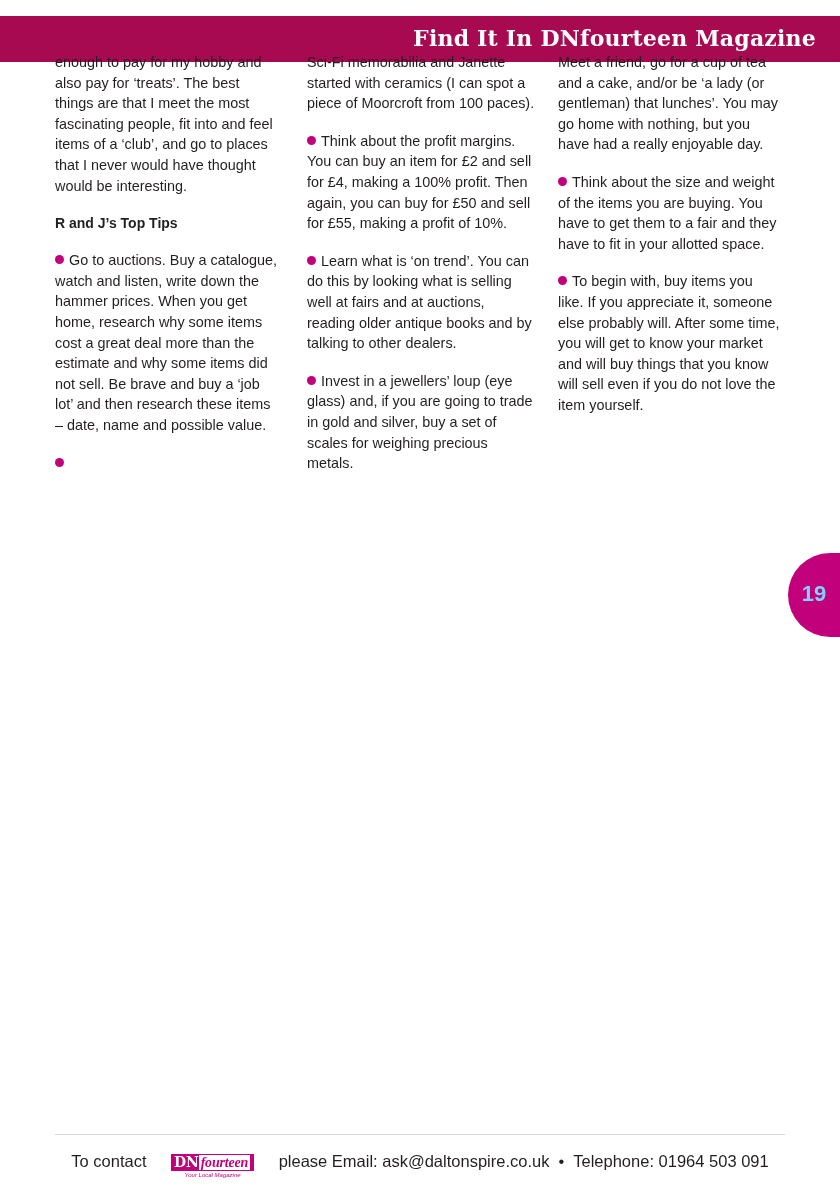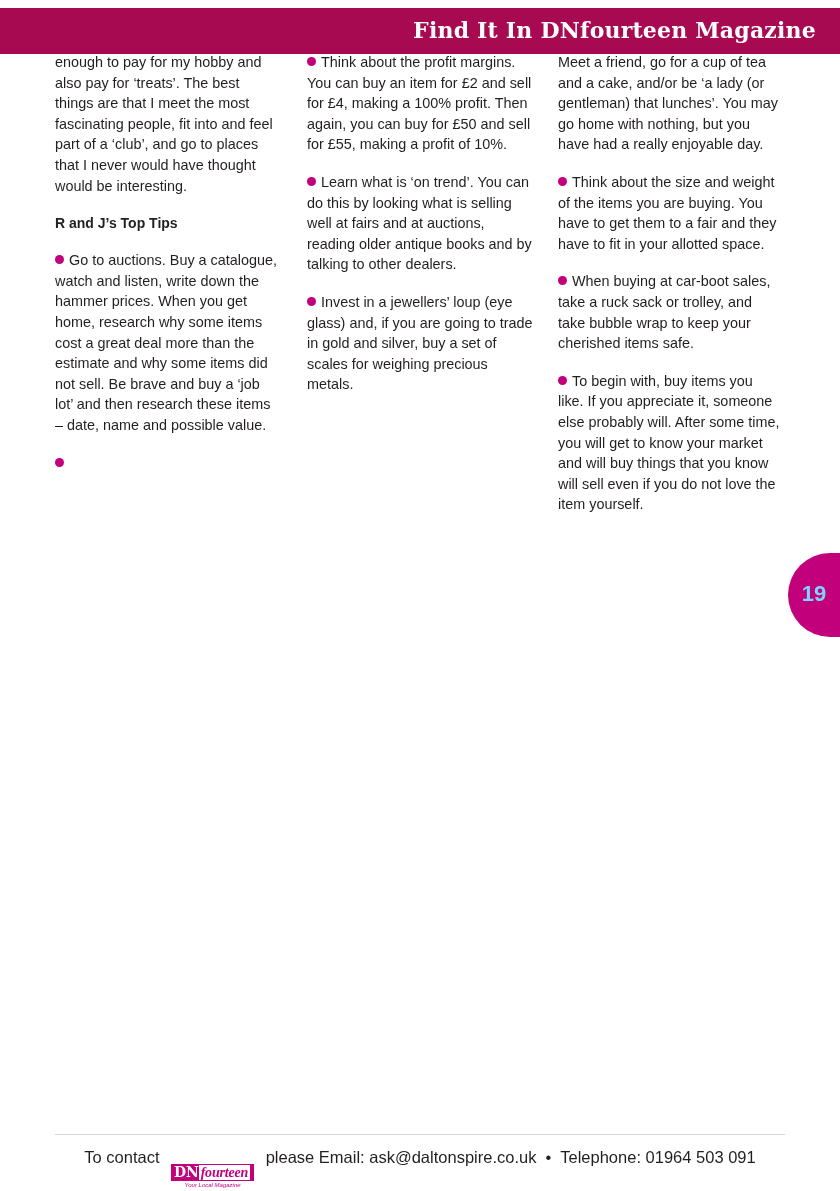--- a/index.html
+++ b/index.html
@@ -13,21 +13,21 @@
     font-family: "Liberation Sans", sans-serif;
     color: #231f20;
     position: relative;
     overflow: hidden;
   }
 
   
   .header-band {
     position: absolute;
     left: 0;
-    top: 8px;
+    top: 16px;
     width: 840px;
     height: 46px;
     background: #a80a52;
   }
   .header-title {
     position: absolute;
     right: 24px;
     top: 9px;
     font-family: "DejaVu Serif", serif;
     font-weight: bold;
@@ -110,32 +110,32 @@
     height: 1px;
     background: #d8d8d8;
   }
   .footer {
     position: absolute;
     left: 0;
     top: 1144px;
     width: 840px;
     display: flex;
     justify-content: center;
-    align-items: center;
+    align-items: flex-end;
     font-size: 16.5px;
     color: #231f20;
   }
   .footer-text {
     white-space: pre;
   }
   .footer-logo {
     display: inline-block;
-    margin: 0 7px;
+    margin: 0 20px;
     position: relative;
-    top: 18px;
+    top: 8px;
   }
   .logo-main {
     background: #c2007b;
     color: #ffffff;
     font-weight: bold;
     font-size: 14px;
     padding: 1px 4px 1px 3px;
     display: inline-block;
     line-height: 15px;
     letter-spacing: -0.2px;
@@ -165,36 +165,36 @@
 </head>
 <body>
 
 <div class="header-band">
   <div class="header-title">Find It In DNfourteen Magazine</div>
 </div>
 
 <div class="columns">
 
   <div class="col col-1">
-    <p>enough to pay for my hobby and also pay for ‘treats’.  The best things are that I meet the most fascinating people, fit into and feel part of a ‘club’, and go to places that I never would have thought would be interesting.</p>
+    <p>enough to pay for my hobby and also pay for ‘treats’.  The best things are that I meet the most fascinating people, fit into and feel items of a ‘club’, and go to places that I never would have thought would be interesting.</p>
     <p class="subhead">R and J’s Top Tips</p>
     <p><span class="bullet-dot"></span><span>Go to auctions.  Buy a catalogue, watch and listen, write down the hammer prices.  When you get home, research why some items cost a great deal more than the estimate and why some items did not sell.  Be brave and buy a ‘job lot’ and then research these items – date, name and possible value.</span></p>
     <p><span class="bullet-dot"></span></p>
   </div>
 
   <div class="col col-2">
+    <p>Sci-Fi memorabilia and Janette started with ceramics (I can spot a piece of Moorcroft from 100 paces).</p>
     <p><span class="bullet-dot"></span><span>Think about the profit margins.  You can buy an item for £2 and sell for £4, making a 100% profit.  Then again, you can buy for £50 and sell for £55, making a profit of 10%.</span></p>
     <p><span class="bullet-dot"></span><span>Learn what is ‘on trend’.  You can do this by looking what is selling well at fairs and at auctions, reading older antique books and by talking to other dealers.</span></p>
     <p><span class="bullet-dot"></span><span>Invest in a jewellers’ loup (eye glass) and, if you are going to trade in gold and silver, buy a set of scales for weighing precious metals.</span></p>
   </div>
 
   <div class="col col-3">
     <p>Meet a friend, go for a cup of tea and a cake, and/or be ‘a lady (or gentleman) that lunches’. You may go home with nothing, but you have had a really enjoyable day.</p>
     <p><span class="bullet-dot"></span><span>Think about the size and weight of the items you are buying.  You have to get them to a fair and they have to fit in your allotted space.</span></p>
-    <p><span class="bullet-dot"></span><span>When buying at car-boot sales, take a ruck sack or trolley, and take bubble wrap to keep your cherished items safe.</span></p>
     <p><span class="bullet-dot"></span><span>To begin with, buy items you like.  If you appreciate it, someone else probably will. After some time, you will get to know your market and will buy things that you know will sell even if you do not love the item yourself.</span></p>
   </div>
 
 </div>
 
 <div class="page-tab">
   <div class="page-tab-number">19</div>
 </div>
 
 <div class="footer-rule"></div>

